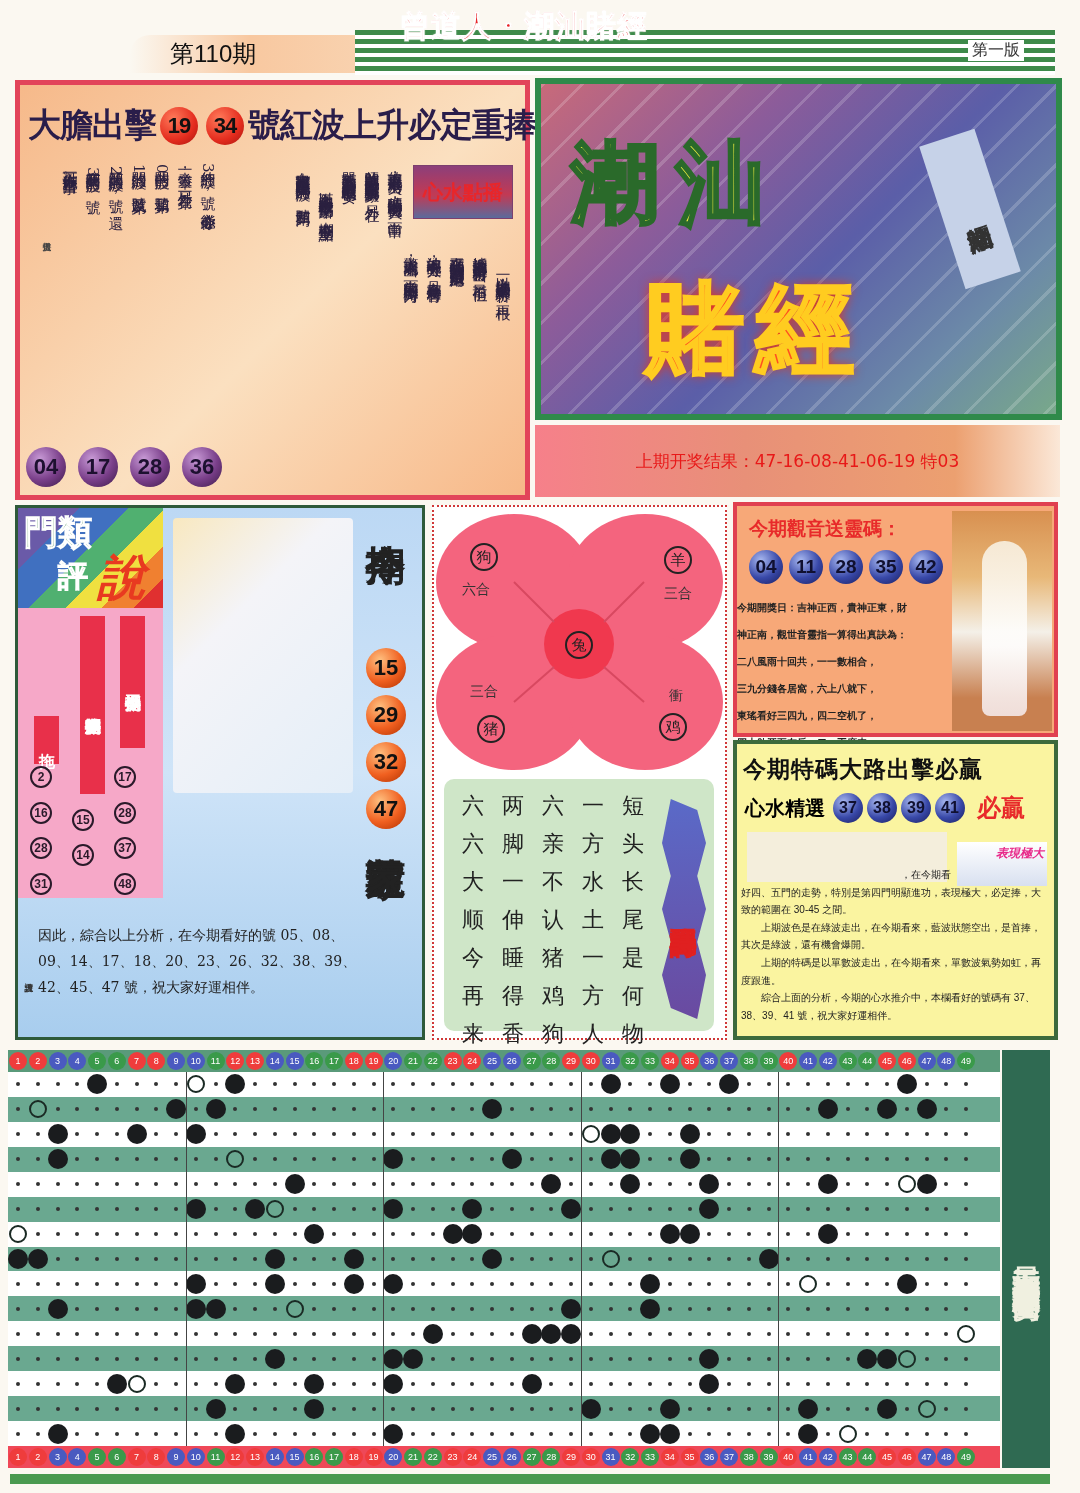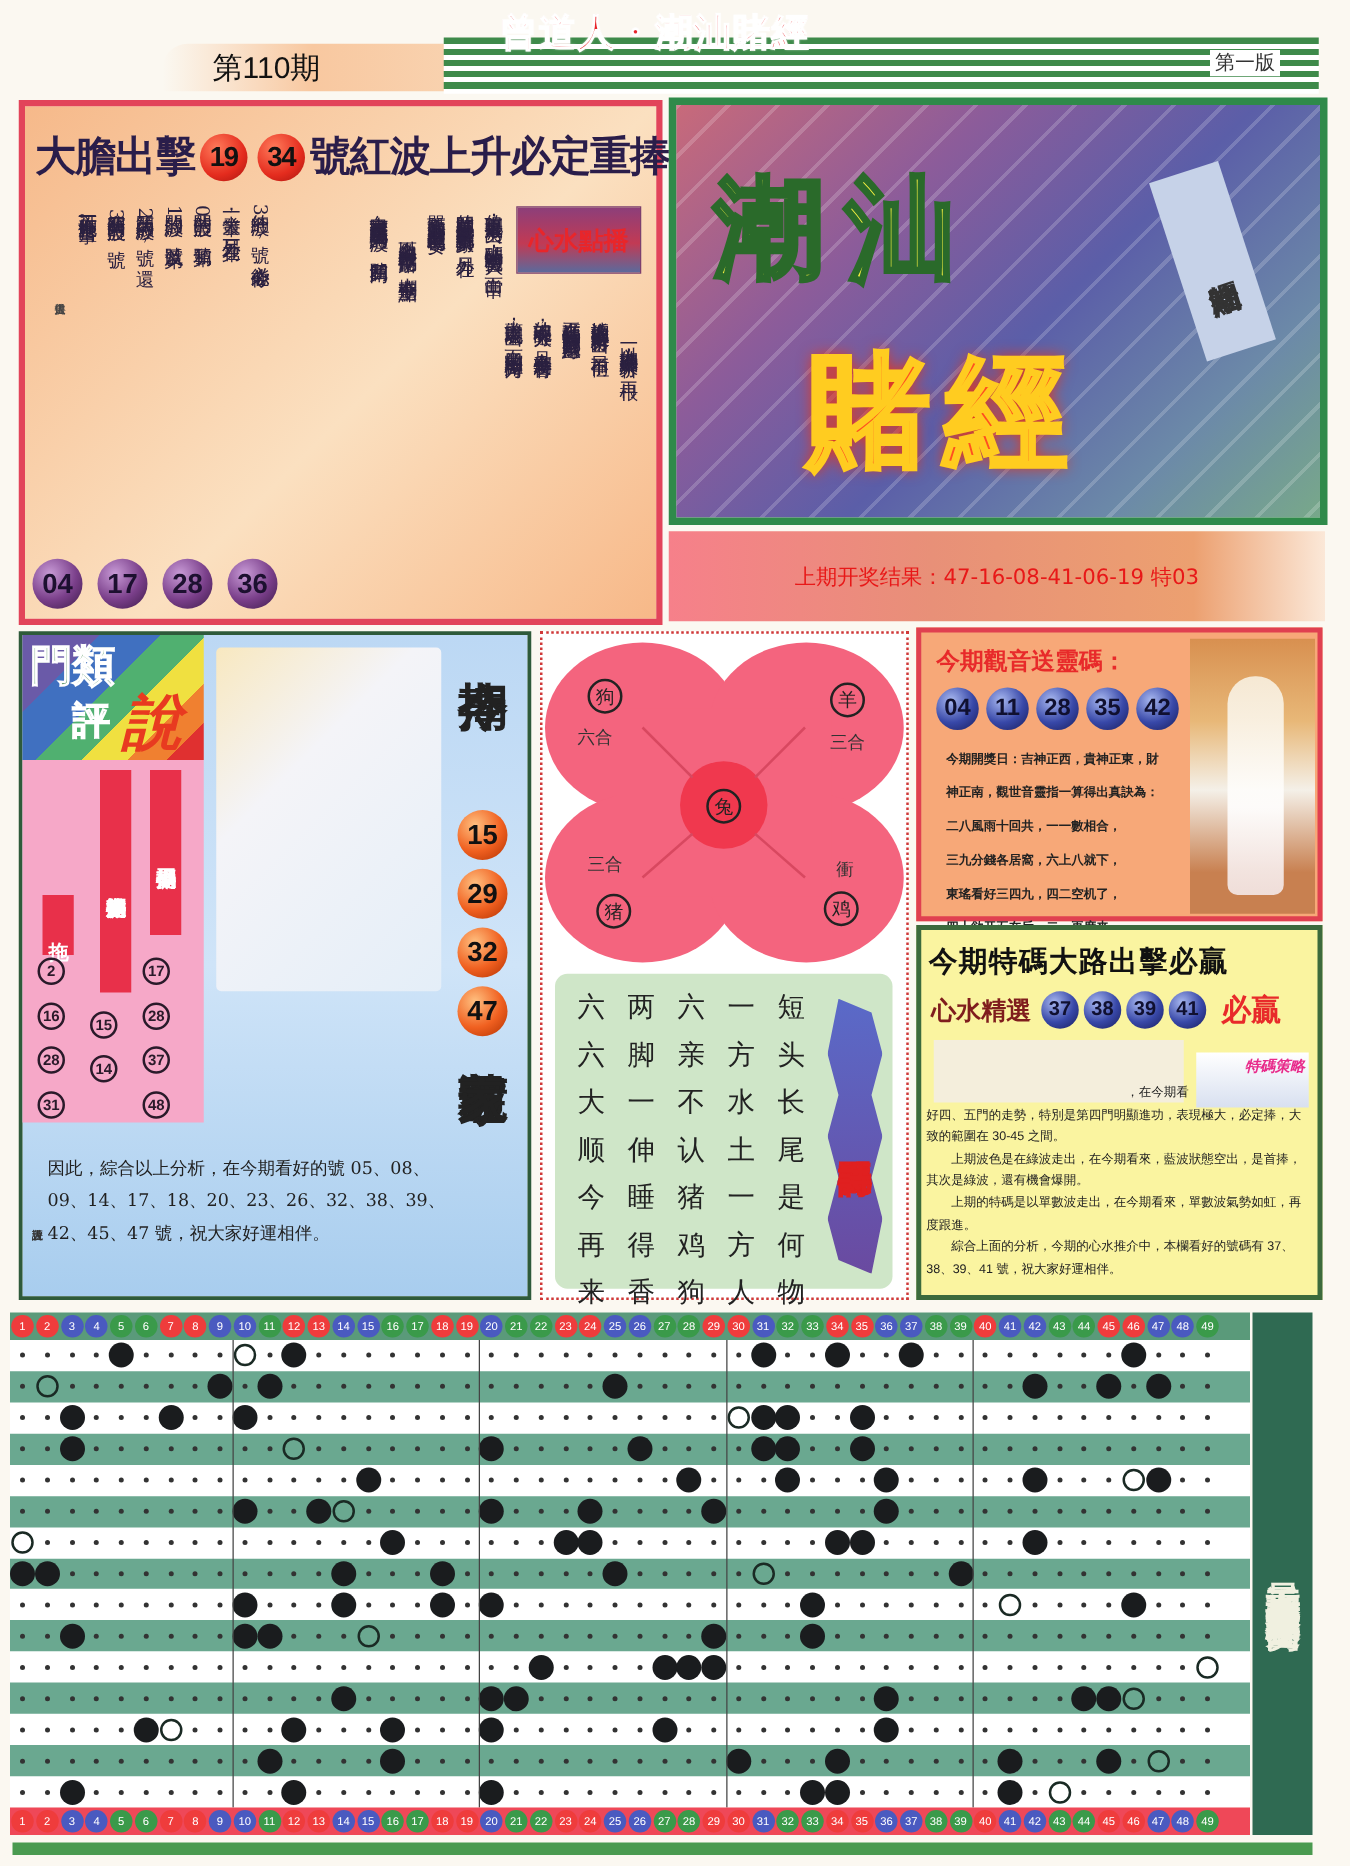--- a/index.html
+++ b/index.html
@@ -56,27 +56,27 @@
 .flab{position:absolute;font-size:14px;color:#333;font-family:"DejaVu Sans",sans-serif}
 #poem{position:absolute;left:10px;top:272px;width:270px;height:252px;background:#cfe6c8;border-radius:10px}
 #poemgrid{position:absolute;left:18px;top:12px;display:flex;flex-direction:column;gap:8px}
 .prow{display:flex;gap:18px;font-family:"DejaVu Sans",sans-serif;font-size:22px;color:#222}
 #poemtitle{position:absolute;left:218px;top:20px;width:44px;height:220px;background:linear-gradient(180deg,#5a6ac8,#6a4aa0);writing-mode:vertical-rl;font-size:26px;font-weight:bold;color:#ffe040;display:flex;align-items:center;justify-content:center;-webkit-text-stroke:1px #e02020;clip-path:polygon(20% 0,80% 5%,100% 20%,80% 35%,100% 50%,80% 65%,100% 80%,80% 100%,20% 95%,0 80%,20% 65%,0 50%,20% 35%,0 20%)}
 
 #gy{left:733px;top:502px;width:325px;height:235px;border:4px solid #e04050;background:#f7a878}
 #gy-title{position:absolute;left:12px;top:10px;font-family:"DejaVu Sans",sans-serif;font-weight:bold;font-size:19px;color:#e82a2a}
 #gy-balls{position:absolute;left:12px;top:44px;display:flex;gap:6px}
 .blue{display:inline-flex;width:34px;height:34px;border-radius:50%;background:radial-gradient(circle at 35% 30%,#a8b8f0,#3848a8 55%,#181c5a);color:#101030;font-family:"Liberation Sans",sans-serif;font-size:19px;font-weight:bold;align-items:center;justify-content:center}
-#gy-text{position:absolute;left:20px;top:88px;width:200px;font-family:"DejaVu Sans",sans-serif;font-size:10px;line-height:27px;color:#222;font-weight:bold}
+#gy-text{position:absolute;left:0;top:88px;width:200px;font-family:"DejaVu Sans",sans-serif;font-size:10px;line-height:27px;color:#222;font-weight:bold}
 #gy-pic{position:absolute;left:215px;top:5px;width:100px;height:220px;background:linear-gradient(180deg,#d89050,#e8b878 30%,#f4f0e8 55%,#c88050 85%)}
 #gy-fig{position:absolute;left:30px;top:30px;width:45px;height:175px;background:linear-gradient(180deg,#f8f0e0,#fff 60%,#f4e8e8);border-radius:22px 22px 8px 8px;opacity:.9}
 #sm{left:733px;top:740px;width:325px;height:300px;border:4px solid #3c6a3c;background:#faf4a0}
 #sm-t{position:absolute;left:6px;top:10px;font-family:"DejaVu Sans",sans-serif;font-weight:bold;font-size:23px;color:#111;letter-spacing:1px}
 #sm-row{position:absolute;left:8px;top:48px;display:flex;align-items:center;gap:4px}
-#sm-l{font-family:"DejaVu Sans",sans-serif;font-weight:bold;font-size:20px;color:#7f1d1d;margin-right:4px}
+#sm-l{font-family:"DejaVu Sans",sans-serif;font-weight:bold;font-size:20px;color:#000000;margin-right:4px}
 #sm-r{font-family:"DejaVu Sans",sans-serif;font-weight:bold;font-size:24px;color:#e82a2a;margin-left:8px}
 .blue2{display:inline-flex;width:30px;height:30px;border-radius:50%;background:radial-gradient(circle at 35% 30%,#a8b8f0,#3848a8 55%,#181c5a);color:#101030;font-family:"Liberation Sans",sans-serif;font-size:16px;font-weight:bold;align-items:center;justify-content:center}
 #sm-fade{position:absolute;left:10px;top:88px;width:200px;height:50px;background:#f4eedc}
 #sm-badge{position:absolute;left:220px;top:98px;width:90px;height:44px;background:linear-gradient(180deg,#fff,#d8e0f0);font-family:"DejaVu Sans",sans-serif;font-weight:bold;font-size:12px;color:#e82a8a;display:flex;align-items:flex-start;justify-content:flex-end;padding:3px;font-style:italic}
 #sm-body{position:absolute;left:4px;top:122px;width:308px;font-family:Liberation Sans, sans-serif;font-size:10px;line-height:17.6px;color:#222}
 #sm-body p{margin:0}
 
 #chart{left:0;top:1050px;width:1000px;height:425px}
 #axis-top,#axis-bot{position:absolute;left:8px;width:992px;height:22px;display:flex;align-items:center}
 #axis-top{top:0;background:#5a9a7a}
@@ -290,21 +290,21 @@
   <div id="sm-t">今期特碼大路出擊必贏</div>
   <div id="sm-row">
     <span id="sm-l">心水精選</span>
     <span class="blue2">37</span>
     <span class="blue2">38</span>
     <span class="blue2">39</span>
     <span class="blue2">41</span>
     <span id="sm-r">必贏</span>
   </div>
   <div id="sm-fade"></div>
-  <div id="sm-badge">特碼策略</div>
+  <div id="sm-badge">表現極大</div>
   <div id="sm-body">
     <p style="padding-left:160px">，在今期看</p>
     <p>好四、五門的走勢，特別是第四門明顯進功，表現極大，必定捧，大致的範圍在 30-45 之間。</p>
     <p style="text-indent:2em">上期波色是在綠波走出，在今期看來，藍波狀態空出，是首捧，其次是綠波，還有機會爆開。</p>
     <p style="text-indent:2em">上期的特碼是以單數波走出，在今期看來，單數波氣勢如虹，再度跟進。</p>
     <p style="text-indent:2em">綜合上面的分析，今期的心水推介中，本欄看好的號碼有 37、38、39、41 號，祝大家好運相伴。</p>
   </div>
 </div>
 
 <div class="abs" id="chart">

